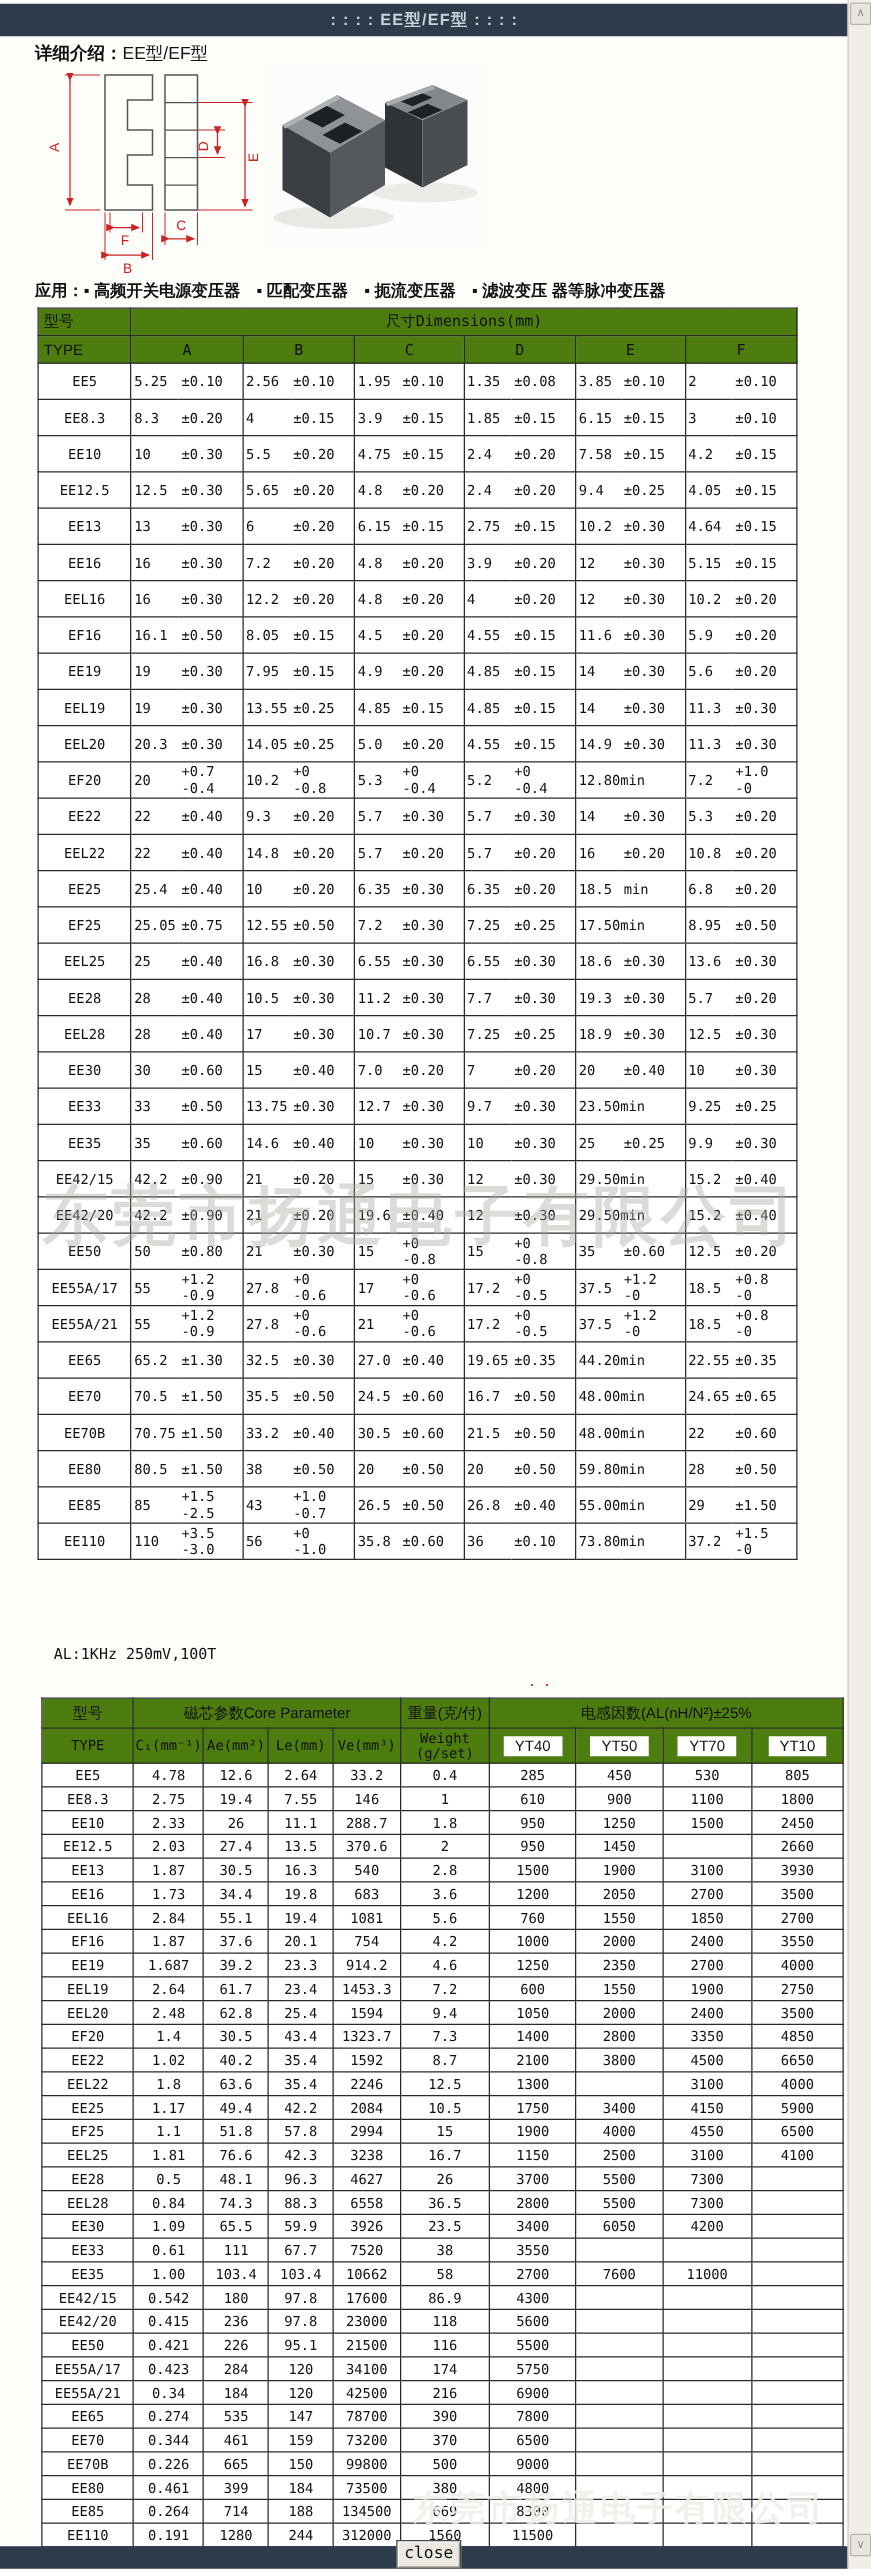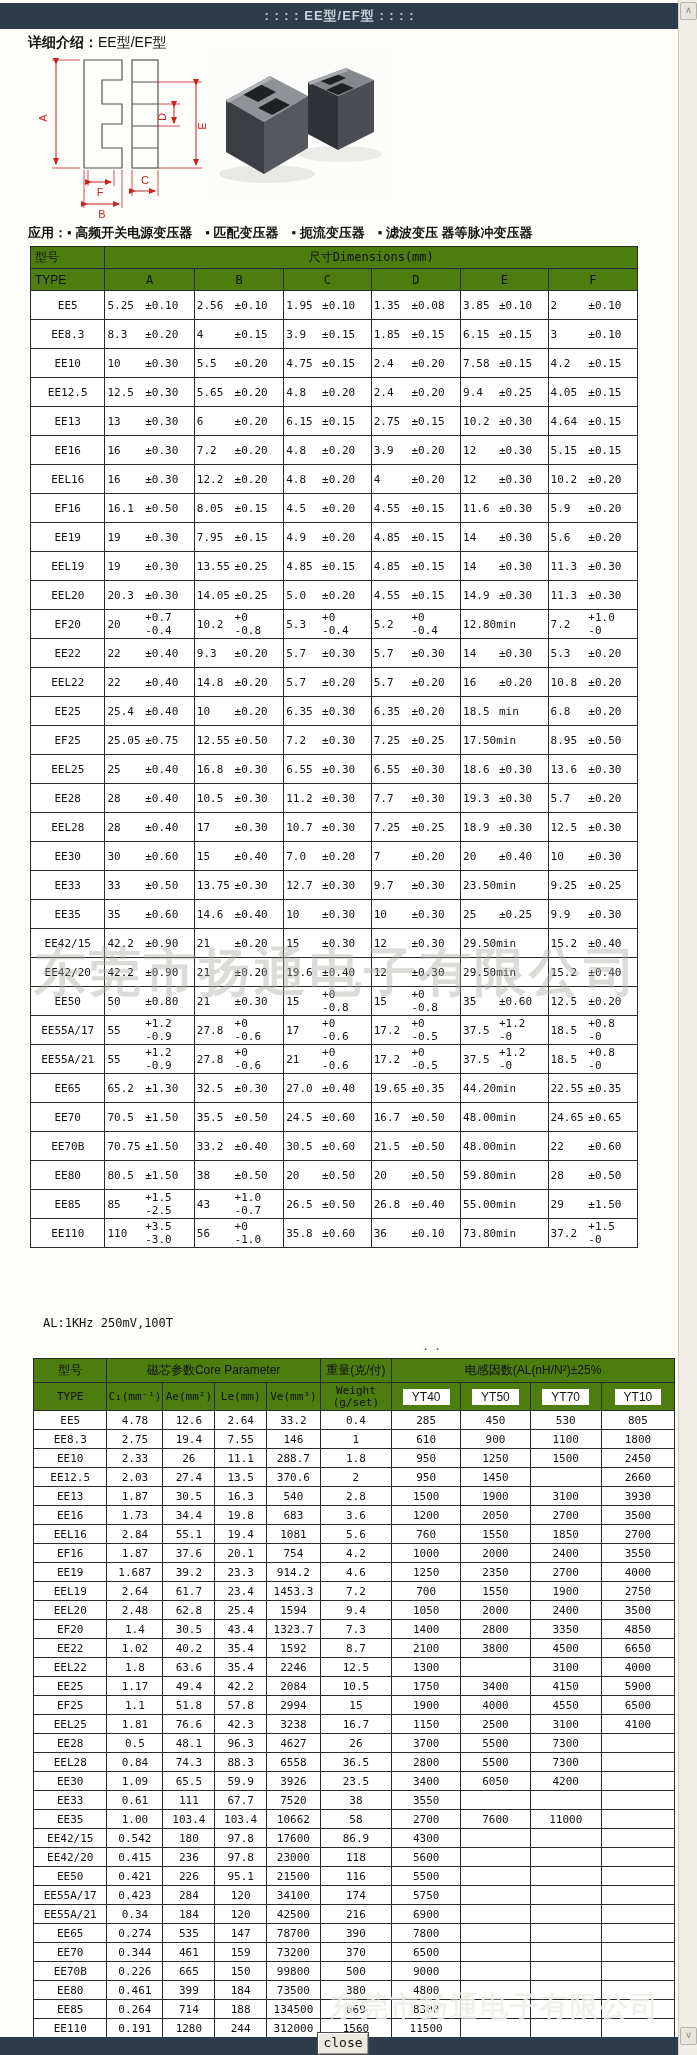--- a/index.html
+++ b/index.html
@@ -847,21 +847,21 @@
           <td>2700</td>
           <td>4000</td>
         </tr>
         <tr>
           <td>EEL19</td>
           <td>2.64</td>
           <td>61.7</td>
           <td>23.4</td>
           <td>1453.3</td>
           <td>7.2</td>
-          <td>700</td>
+          <td>600</td>
           <td>1550</td>
           <td>1900</td>
           <td>2750</td>
         </tr>
         <tr>
           <td>EEL20</td>
           <td>2.48</td>
           <td>62.8</td>
           <td>25.4</td>
           <td>1594</td>

